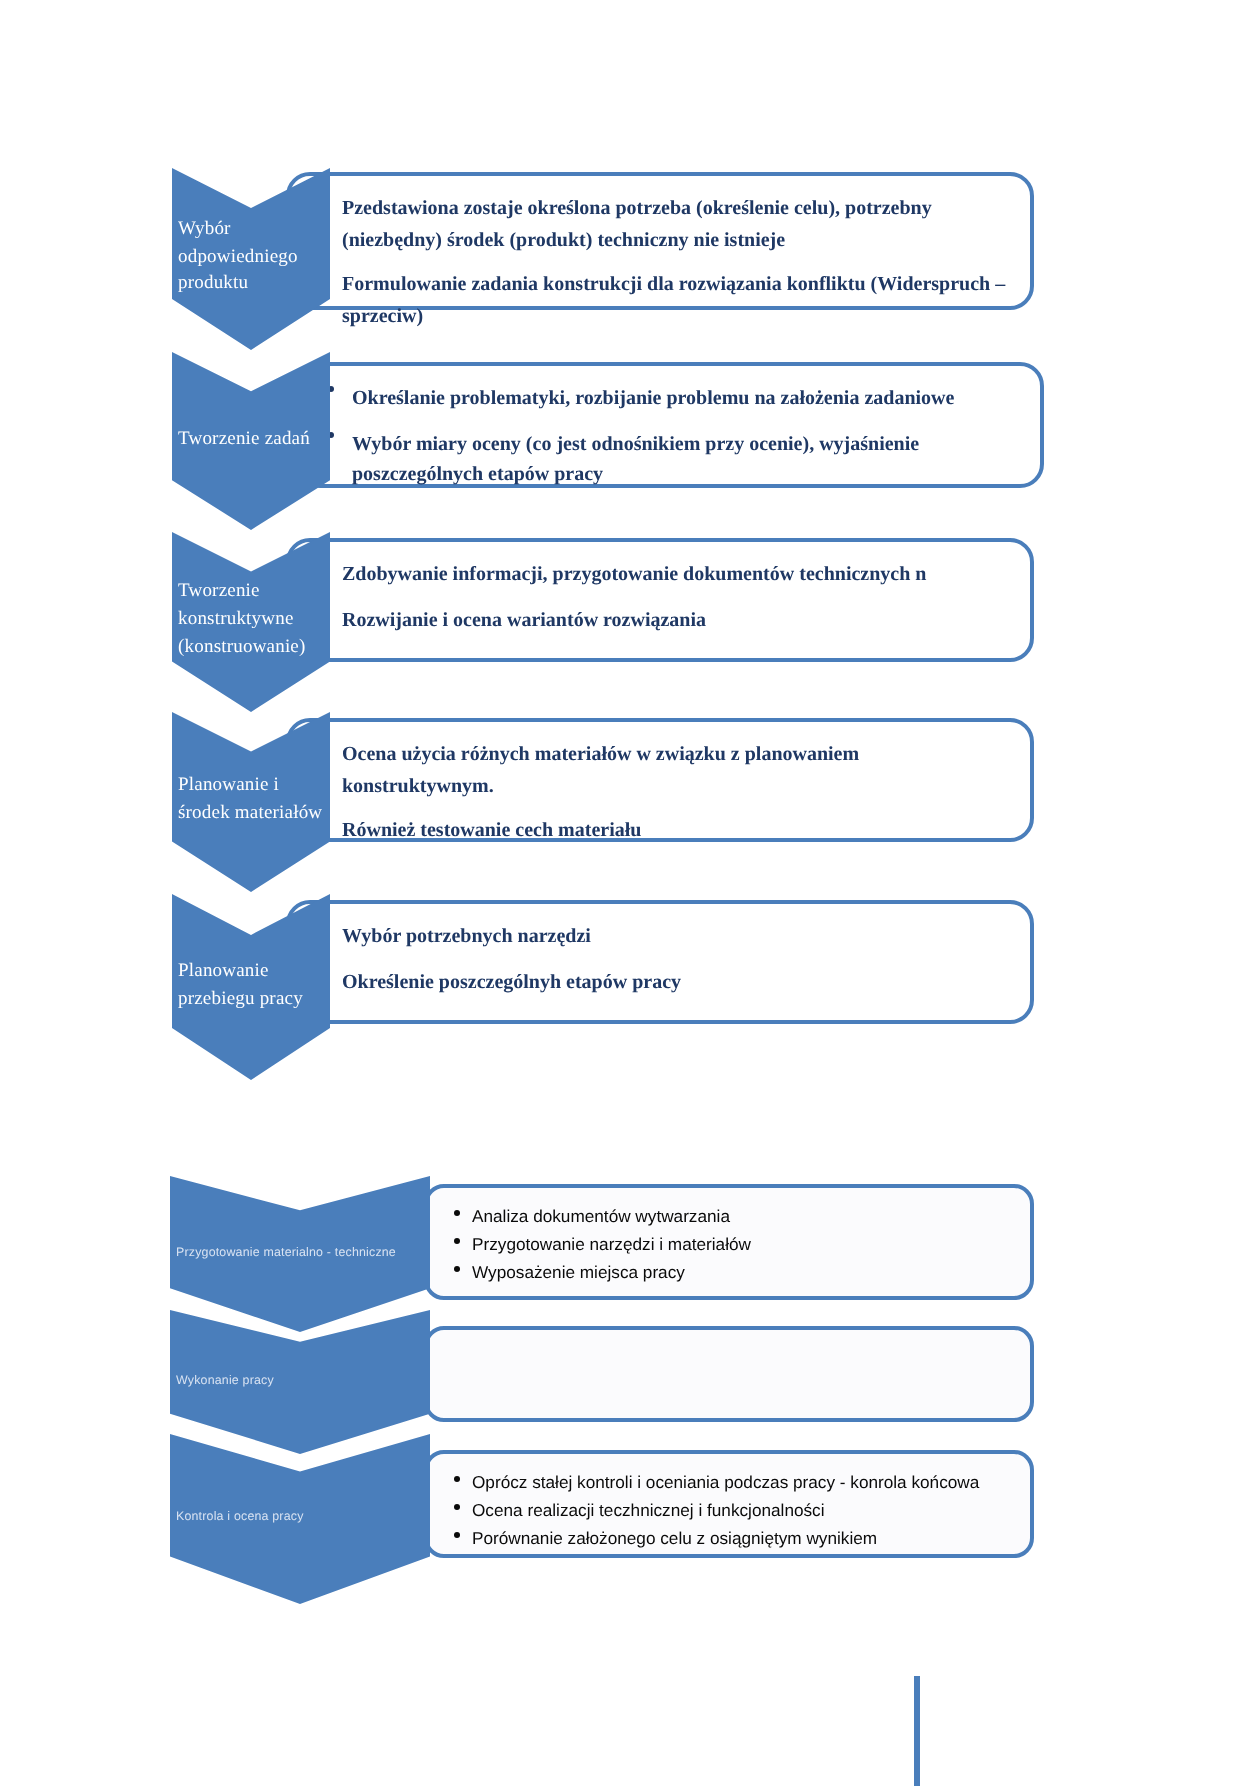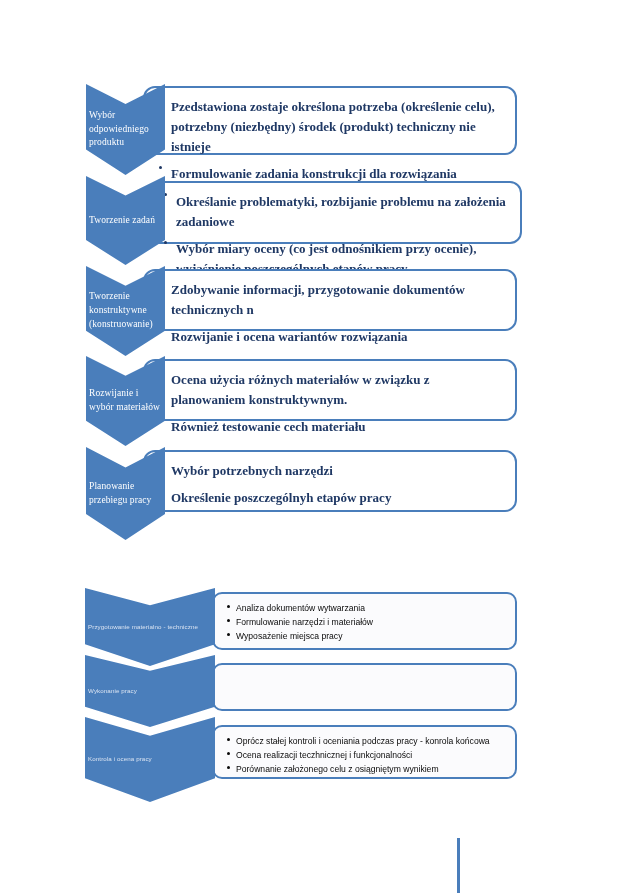--- a/index.html
+++ b/index.html
@@ -74,21 +74,21 @@
   }
   .grp-top .panel {
     background: #ffffff;
   }
   .grp-top .panel ul {
     padding: 9px 12px 6px 26px;
   }
   .grp-top .panel li {
     font-family: "Liberation Serif", serif;
     font-weight: bold;
-    font-size: 13px;
+    font-size: 10px;
     color: #1F3864;
     line-height: 1.55;
     margin-bottom: 7px;
   }
   .grp-top .panel li:last-child { margin-bottom: 0; }
   .grp-top .panel li .bullet {
     position: absolute;
     left: -12px;
     top: 0.10em;
     width: 3px;
@@ -181,21 +181,21 @@
     </div>
 
     <div class="stage">
       <div class="panel" style="left:143px; top:359px; width:374px; height:62px;">
         <ul>
           <li><span class="bullet"></span><span>Ocena użycia różnych materiałów w związku z planowaniem konstruktywnym.</span></li>
           <li><span class="bullet"></span><span>Również testowanie cech materiału</span></li>
         </ul>
       </div>
       <div class="chevron" style="left:86px; top:356px; width:79px; height:90px;">
-        <div class="chevron-label">Rozwijanie i wybór materiałów</div>
+        <div class="chevron-label">Planowanie i środek materiałów</div>
       </div>
     </div>
 
     <div class="stage">
       <div class="panel" style="left:143px; top:450px; width:374px; height:62px;">
         <ul>
           <li><span class="bullet"></span><span>Wybór potrzebnych narzędzi</span></li>
           <li><span class="bullet"></span><span>Określenie poszczególnyh etapów pracy</span></li>
         </ul>
       </div>
@@ -205,21 +205,21 @@
     </div>
 
   </div>
 
   <div class="grp-bot">
 
     <div class="stage">
       <div class="panel" style="left:212px; top:592px; width:305px; height:58px;">
         <ul>
           <li><span class="bullet"></span><span>Analiza dokumentów wytwarzania</span></li>
-          <li><span class="bullet"></span><span>Formulowanie narzędzi i materiałów</span></li>
+          <li><span class="bullet"></span><span>Przygotowanie narzędzi i materiałów</span></li>
           <li><span class="bullet"></span><span>Wyposażenie miejsca pracy</span></li>
         </ul>
       </div>
       <div class="chevron" style="left:85px; top:588px; width:130px; height:78px;">
         <div class="chevron-label">Przygotowanie materialno - techniczne</div>
       </div>
     </div>
 
     <div class="stage">
       <div class="panel" style="left:212px; top:663px; width:305px; height:48px;">

